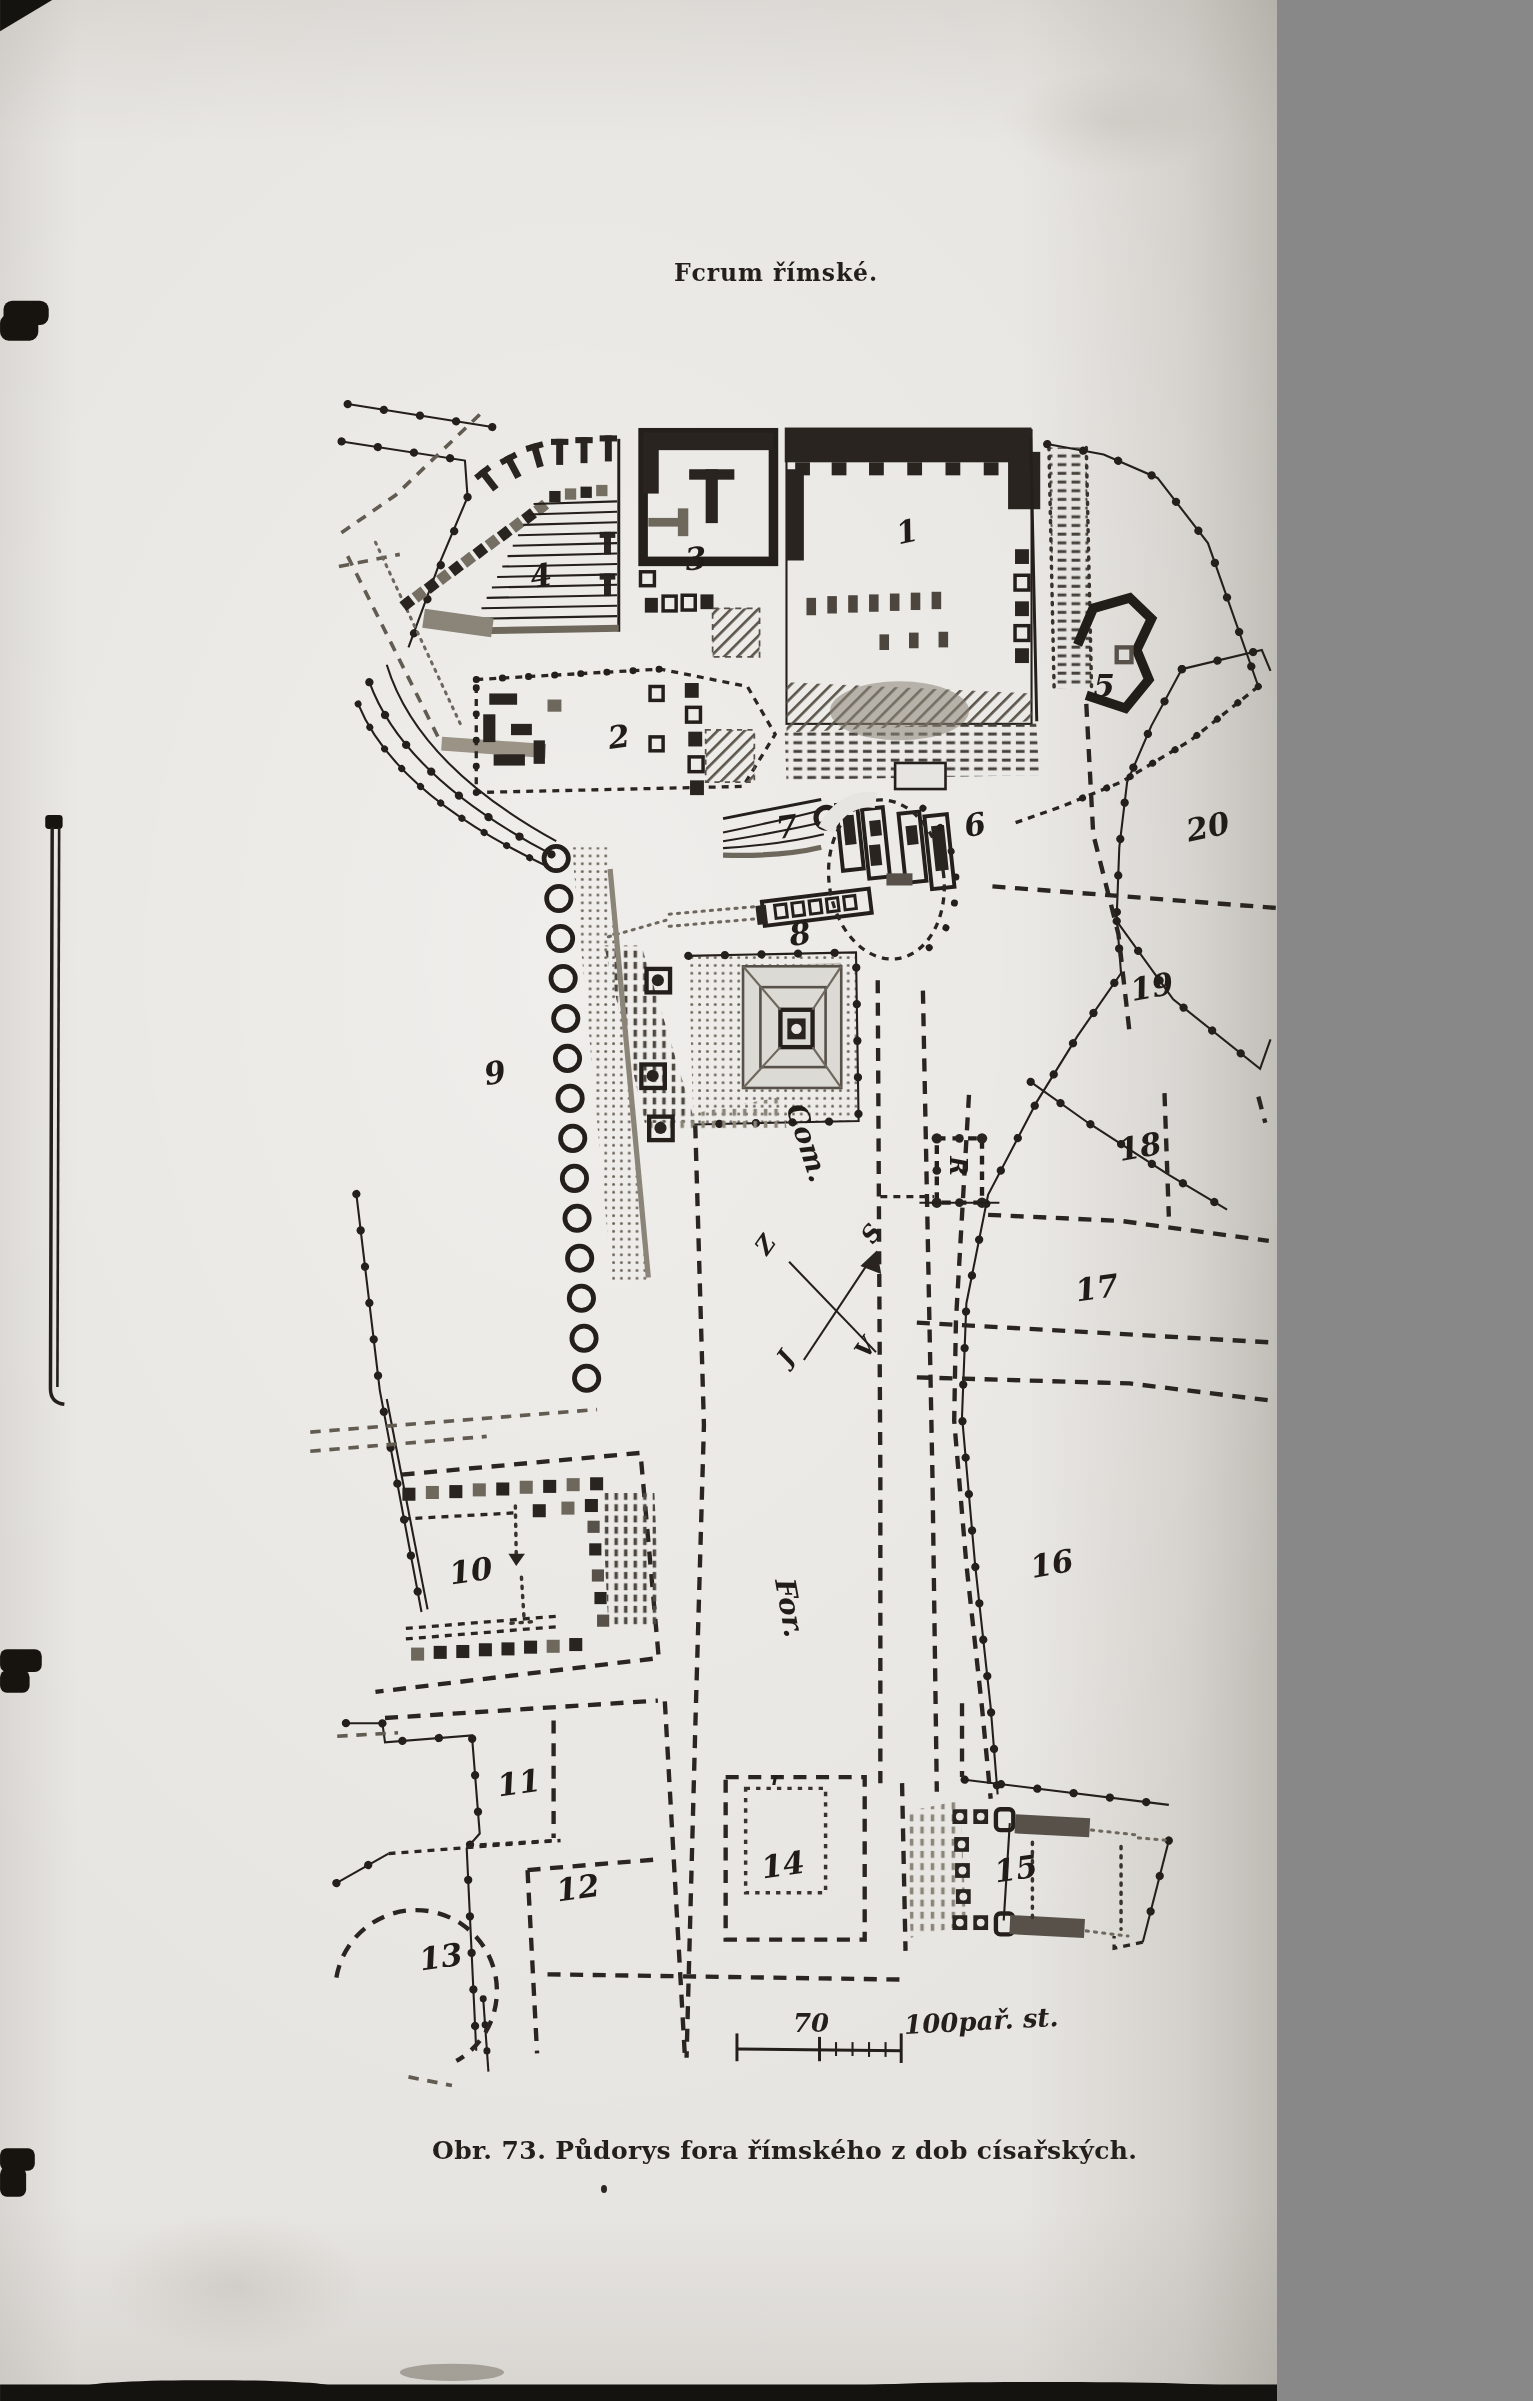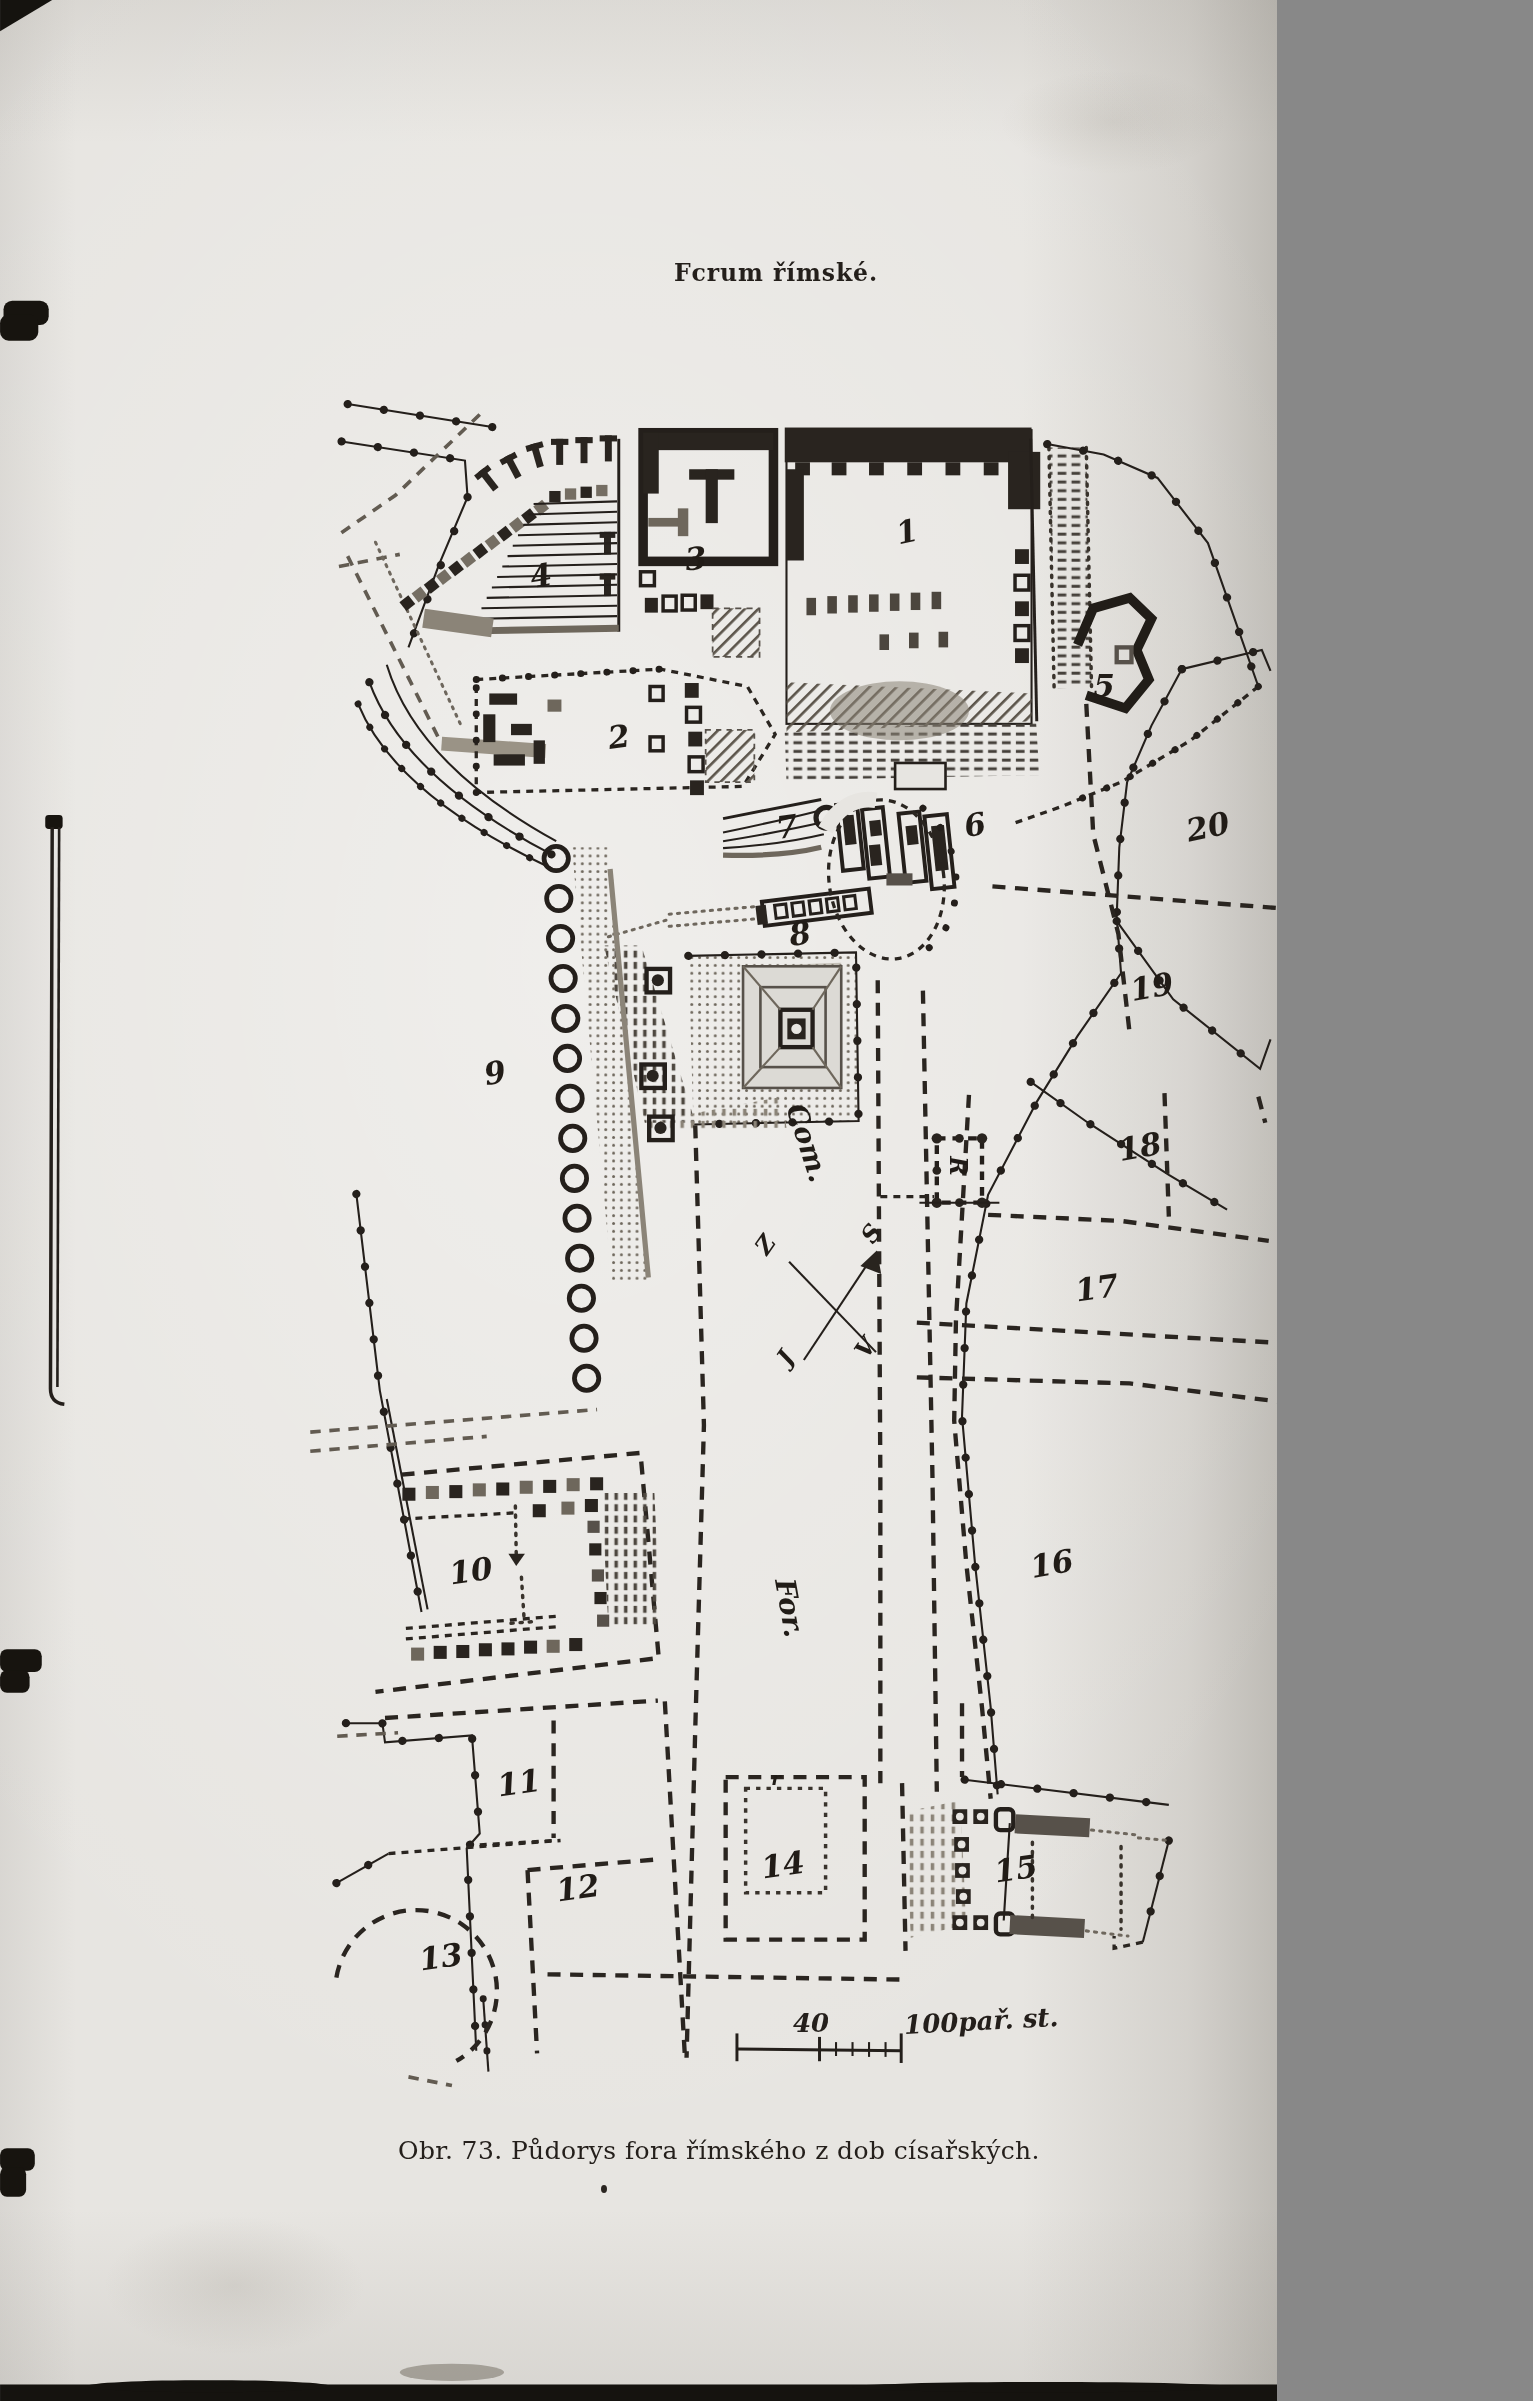--- a/index.html
+++ b/index.html
@@ -9,21 +9,21 @@
       radial-gradient(ellipse 1217px 1738px at 45% 40%, rgba(255,255,255,.35), rgba(255,255,255,0) 70%),
       linear-gradient(90deg, rgba(90,85,78,.10) 0%, rgba(0,0,0,0) 6%, rgba(0,0,0,0) 80%, rgba(110,104,94,.16) 93%, rgba(95,90,80,.30) 100%),
       linear-gradient(0deg, rgba(100,95,86,.12) 0%, rgba(0,0,0,0) 8%, rgba(0,0,0,0) 94%, rgba(120,114,104,.12) 100%),
       #e7e5e1;
     font-family:"DejaVu Serif","Liberation Serif",serif;color:#241f1b;
   }
   .blotch{position:absolute;border-radius:50%;pointer-events:none;}
   .txt{position:absolute;white-space:nowrap;}
   #header-title{left:674px;top:259px;font-size:23.5px;font-weight:bold;letter-spacing:0.9px;}
   #page-number{left:1371px;top:256px;font-size:26px;font-weight:bold;}
-  #caption{left:398px;top:2136px;font-size:25px;font-weight:normal;letter-spacing:0.4px;}
+  #caption{left:432px;top:2136px;font-size:25px;font-weight:bold;letter-spacing:0.4px;}
   #caption-dot{position:absolute;left:601px;top:2185px;width:6px;height:7.8px;background:#2a2520;border-radius:50%;}
   .mlabel{
     position:absolute;font-family:"DejaVu Serif","Liberation Serif",serif;
     font-style:italic;font-weight:bold;color:#211c17;font-size:31px;line-height:1;
   }
   .scale-label{position:absolute;font-style:italic;font-weight:bold;font-size:26px;}
   #scale-50{left:793px;top:2008px;}
   #scale-100{left:904px;top:2006px;transform:rotate(-3deg);}
   
   .s1{stroke:#241f1b;stroke-width:3.4;fill:none;}
@@ -545,21 +545,21 @@
       <span class="mlabel" style="left: 807px; top: 1143px; font-size: 28px; transform: translate(-50%, -50%) rotate(72deg);">Com.</span>
       <span class="mlabel" style="left: 789px; top: 1608px; font-size: 28px; transform: translate(-50%, -50%) rotate(80deg);">For.</span>
       <span class="mlabel" style="left: 957px; top: 1166px; font-size: 23.5px; transform: translate(-50%, -50%) rotate(90deg);">R</span>
       <span class="mlabel" style="left: 776px; top: 1779px; font-size: 18px; transform: translate(-50%, -50%) rotate(0deg);">r</span>
       <span class="mlabel" style="left: 766px; top: 1245px; font-size: 23.5px; transform: translate(-50%, -50%) rotate(-55deg);">Z</span>
       <span class="mlabel" style="left: 872px; top: 1234px; font-size: 23.5px; transform: translate(-50%, -50%) rotate(-55deg);">S</span>
       <span class="mlabel" style="left: 786px; top: 1358px; font-size: 23.5px; transform: translate(-50%, -50%) rotate(-55deg);">J</span>
       <span class="mlabel" style="left: 866px; top: 1348px; font-size: 23.5px; transform: translate(-50%, -50%) rotate(-55deg);">V</span>
     </div>
 
-  <div class="txt scale-label" id="scale-50">40</div>
+  <div class="txt scale-label" id="scale-50">70</div>
   <div class="txt scale-label" id="scale-100">100pař. st.</div>
 
   <div class="txt" id="caption">Obr. 73. Půdorys fora římského z dob císařských.</div>
   <div id="caption-dot"></div>
 
   <svg style="position:absolute;left:0;top:0;" width="1533" height="2401" viewBox="0 0 1764 2763">
     <polygon points="0,0 60,0 0,36" fill="#15130f"></polygon>
     <polygon points="1698,4 1764,46 1764,62 1712,18" fill="#15130f"></polygon>
     <g fill="#17140f">
       <rect x="4" y="346" width="52" height="28" rx="10"></rect>

